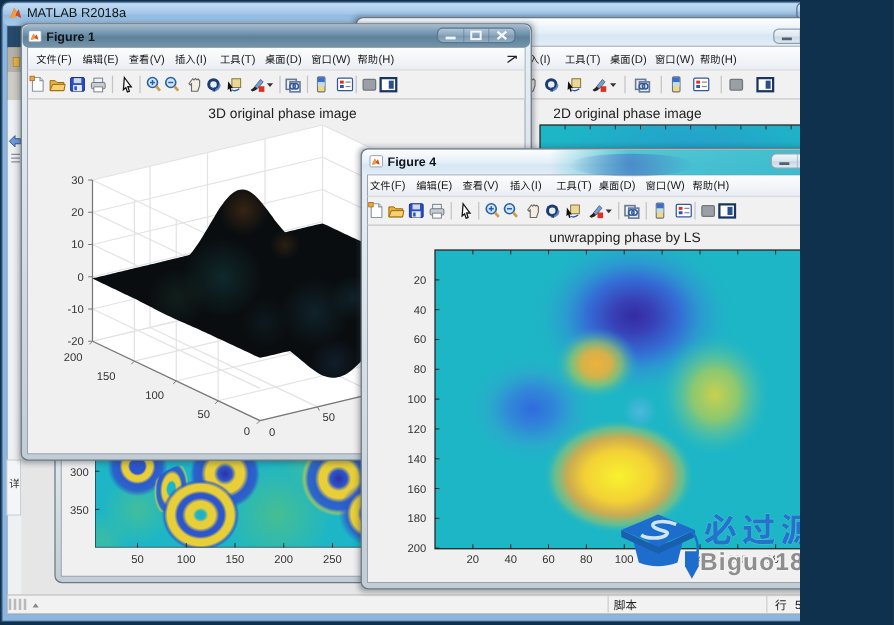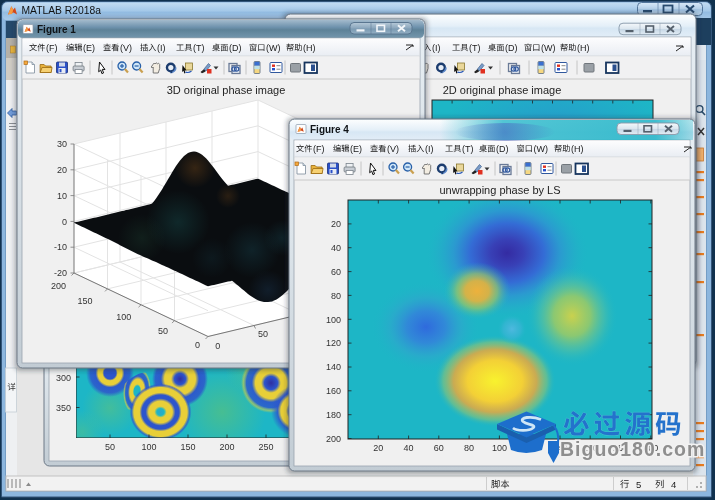--- a/index.html
+++ b/index.html
@@ -1,14 +1,14 @@
 <!DOCTYPE html>
 <html><head><meta charset="utf-8"><style>
 html,body{margin:0;padding:0;background:#10314e;}
-#scr{position:relative;width:715px;height:500px;overflow:hidden;}
+#scr{position:relative;width:640px;height:500px;overflow:hidden;}
 svg{display:block;}
 text{font-family:"Liberation Sans",sans-serif;}
 </style></head><body>
 <div id="scr">
 <svg width="715" height="500" viewBox="0 0 715 500">
 <defs>
         <path id="gr0" d="M423 823C453 774 485 707 497 666L580 693C566 734 531 799 501 847ZM50 664V590H206C265 438 344 307 447 200C337 108 202 40 36 -7C51 -25 75 -60 83 -78C250 -24 389 48 502 146C615 46 751 -28 915 -73C928 -52 950 -20 967 -4C807 36 671 107 560 201C661 304 738 432 796 590H954V664ZM504 253C410 348 336 462 284 590H711C661 455 592 344 504 253Z"></path>
 <path id="gr1" d="M317 341V268H604V-80H679V268H953V341H679V562H909V635H679V828H604V635H470C483 680 494 728 504 775L432 790C409 659 367 530 309 447C327 438 359 420 373 409C400 451 425 504 446 562H604V341ZM268 836C214 685 126 535 32 437C45 420 67 381 75 363C107 397 137 437 167 480V-78H239V597C277 667 311 741 339 815Z"></path>
 <path id="gr2" d="M40 54 58 -15C140 18 245 61 346 103L332 163C223 121 114 79 40 54ZM61 423C75 430 98 435 205 450C167 386 132 335 116 316C87 278 66 252 45 248C53 230 64 196 68 182C87 194 118 204 339 255C336 271 333 298 334 317L167 282C238 374 307 486 364 597L303 632C286 593 265 554 245 517L133 505C190 593 246 706 287 815L215 840C179 719 112 587 91 554C71 520 55 496 38 491C46 473 57 438 61 423ZM624 350V202H541V350ZM675 350H746V202H675ZM481 412V-72H541V143H624V-47H675V143H746V-46H797V143H871V-7C871 -14 868 -16 861 -17C854 -17 836 -17 814 -16C822 -32 829 -56 831 -73C867 -73 890 -71 908 -62C926 -52 930 -35 930 -8V413L871 412ZM797 350H871V202H797ZM605 826C621 798 637 762 648 732H414V515C414 361 405 139 314 -21C329 -28 360 -50 372 -63C465 99 482 335 483 498H920V732H729C717 765 697 811 675 846ZM483 668H850V561H483Z"></path>
 <path id="gr3" d="M551 751H819V650H551ZM482 808V594H892V808ZM81 332C89 340 119 346 153 346H244V202L40 167L56 94L244 132V-76H313V146L427 169L423 234L313 214V346H405V414H313V568H244V414H148C176 483 204 565 228 650H412V722H247C255 756 263 791 269 825L196 840C191 801 183 761 174 722H47V650H157C136 570 115 504 105 479C88 435 75 403 58 398C66 380 77 346 81 332ZM815 472V386H560V472ZM400 76 412 8 815 40V-80H885V46L959 52L960 115L885 110V472H953V535H423V472H491V82ZM815 329V242H560V329ZM815 185V105L560 86V185Z"></path>

